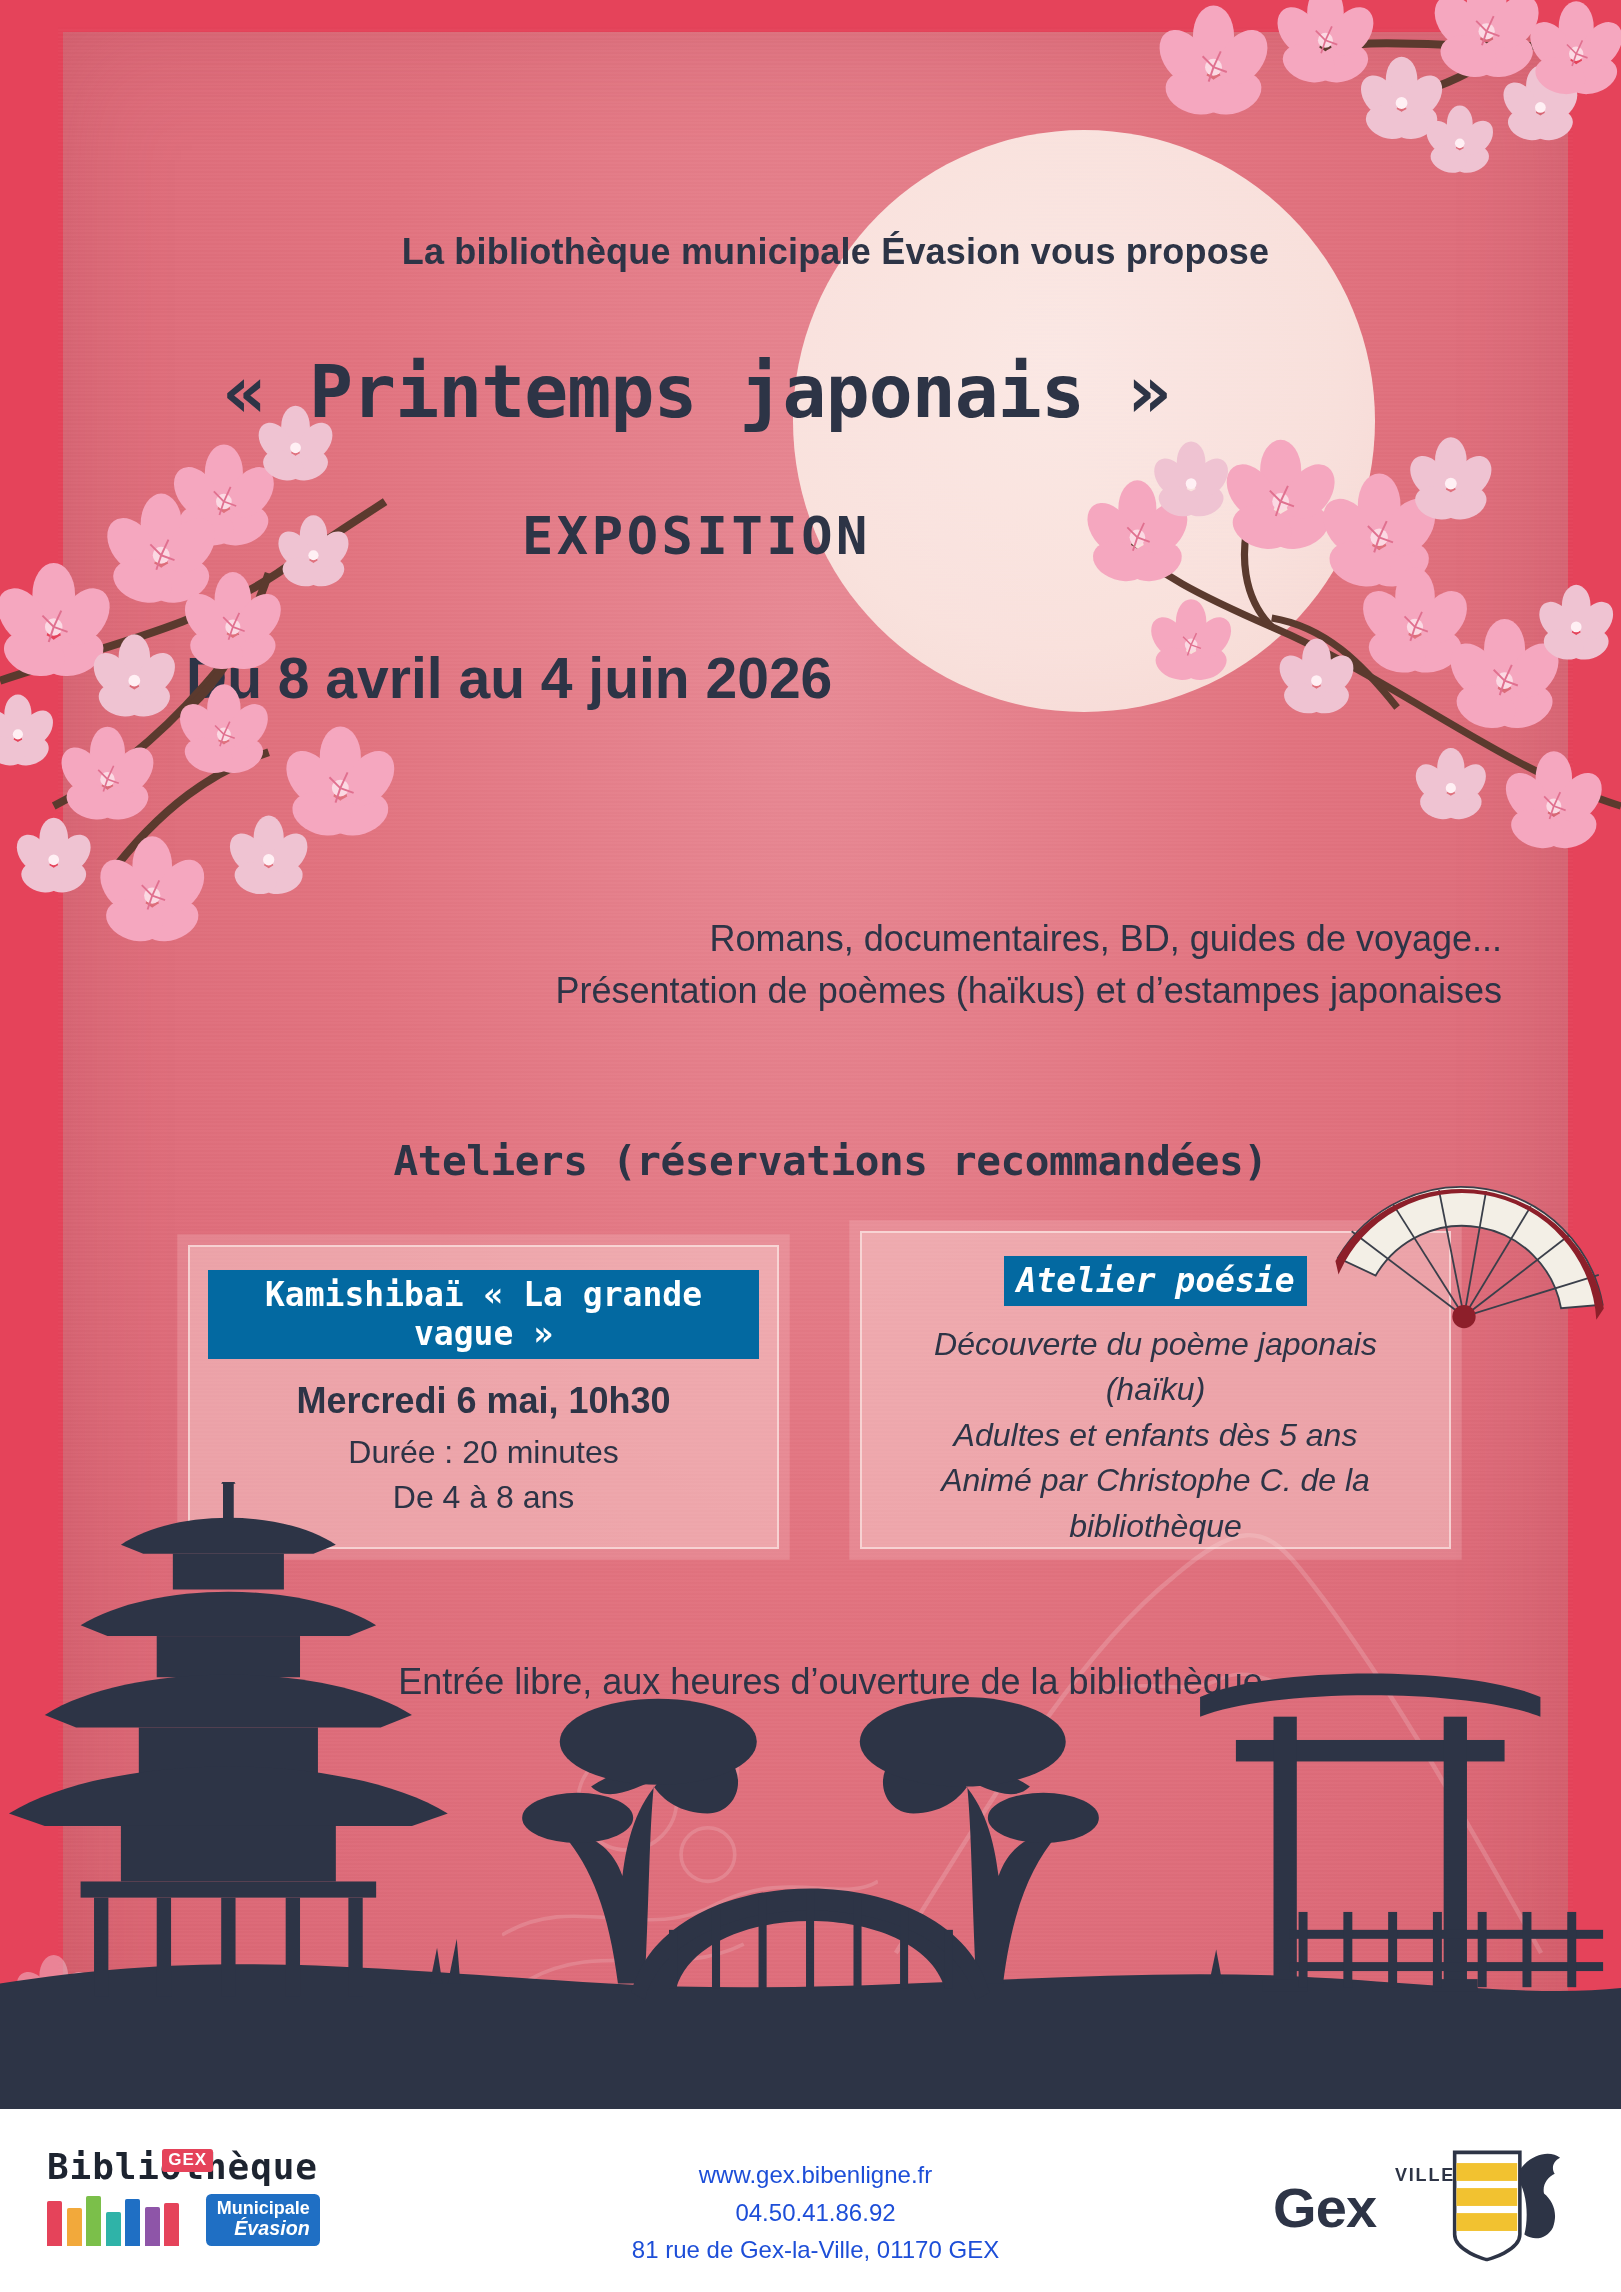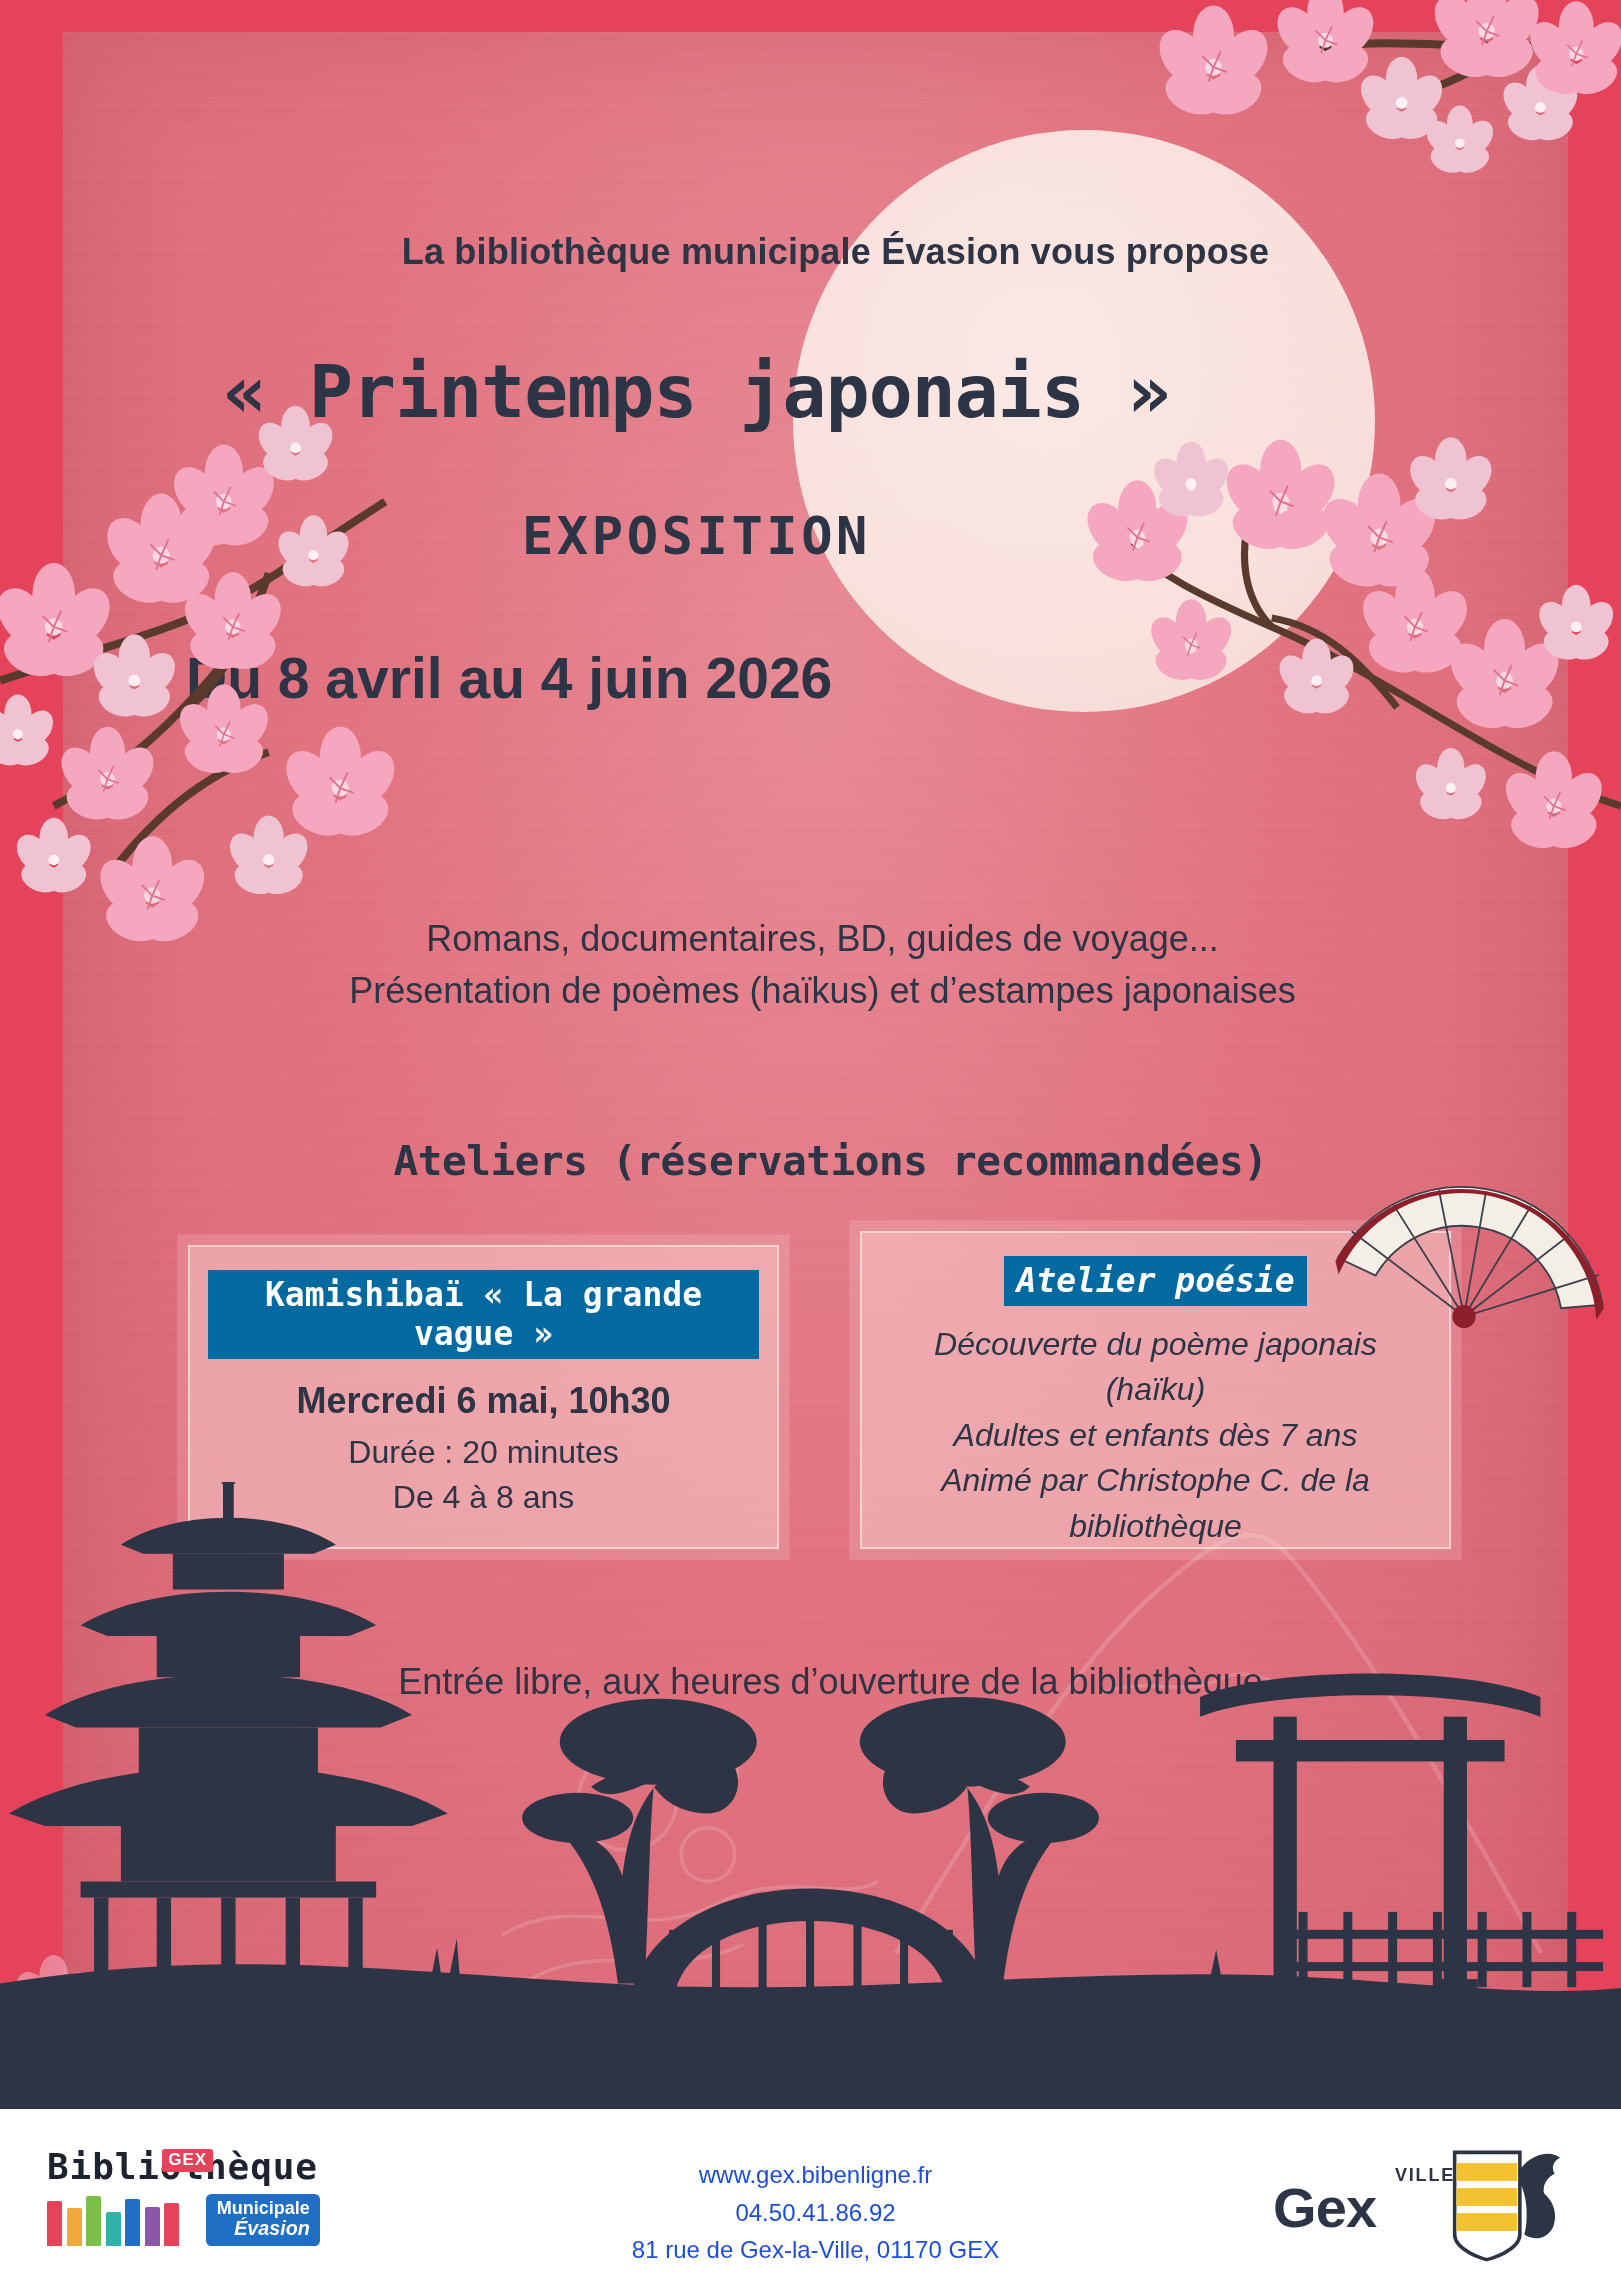--- a/index.html
+++ b/index.html
@@ -107,22 +107,22 @@
     letter-spacing: 3.6px;
   }
   .dates {
     position: absolute;
     left: 161px; top: 645px; width: 1021px;
     font-size: 57px;
     font-weight: 700;
   }
   .desc {
     position: absolute;
-    left: 126px; top: 913px; width: 1343px;
-    text-align: center;
+    left: 134px; top: 913px; width: 1343px;
+    text-align: right;
     font-size: 36px;
     line-height: 1.45;
   }
   .workshops-title {
     position: absolute;
     left: 134px; top: 1137px; width: 1343px;
     text-align: center;
     font-family: "DejaVu Sans Mono", monospace;
     font-size: 41px;
     font-weight: 700;
@@ -297,21 +297,21 @@
   <div class="card card-1">
     <div class="card-head">Kamishibaï « La grande vague »</div>
     <div class="card-line big">Mercredi 6 mai, 10h30</div>
     <div class="card-line">Durée : 20 minutes</div>
     <div class="card-line">De 4 à 8 ans</div>
   </div>
 
   <div class="card card-2">
     <div class="card-head">Atelier poésie</div>
     <div class="card-line">Découverte du poème japonais (haïku)</div>
-    <div class="card-line">Adultes et enfants dès 7 ans</div>
+    <div class="card-line">Adultes et enfants dès 5 ans</div>
     <div class="card-line">Animé par Christophe C. de la bibliothèque</div>
   </div>
 
   <div class="free-entry ink">Entrée libre, aux heures d’ouverture de la bibliothèque</div>
 
   <svg class="fan" viewBox="0 0 330 280">
     <g transform="translate(165,265)">
       <path d="M-150,-40 A160,160 0 0 1 150,-40 L105,-28 A112,112 0 0 0 -105,-28 Z" fill="#f3efe6" stroke="#3a3f4a" stroke-width="2" transform="rotate(10)"></path>
       <g stroke="#3a3f4a" stroke-width="2" transform="rotate(10)">
         <line x1="0" y1="0" x2="-140" y2="-72"></line>

